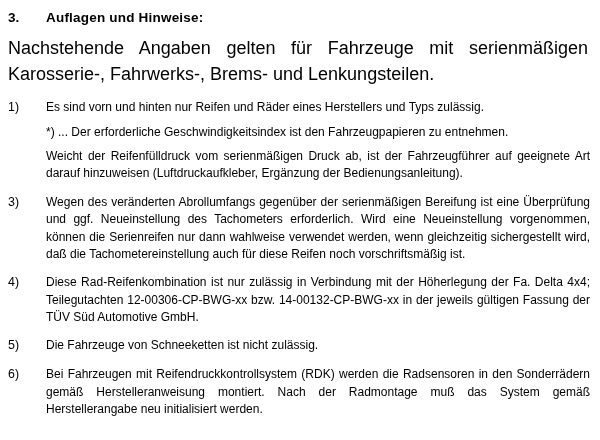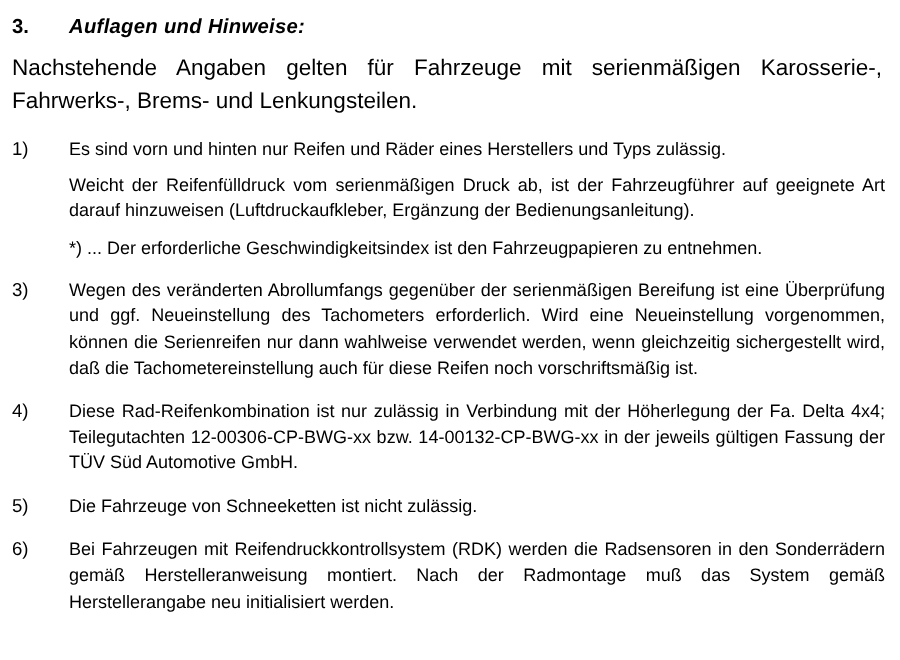--- a/index.html
+++ b/index.html
@@ -27,24 +27,23 @@
     font-weight: bold;
     font-size: 13.5px;
     margin: 4px 0 10px 0;
   }
   .heading .num {
     width: 38px;
     flex: 0 0 38px;
   }
   .heading .txt {
     letter-spacing: 0.2px;
-    font-style: italic;
   }
   .intro {
-    font-size: 15px;
+    font-size: 18px;
     line-height: 1.45;
     text-align: justify;
     margin: 0 0 12px 0;
     padding-right: 2px;
   }
   .item {
     display: flex;
     align-items: flex-start;
     margin-bottom: 11px;
   }
@@ -76,22 +75,22 @@
     <span class="num">3.</span>
     <span class="txt">Auflagen und Hinweise:</span>
   </div>
 
   <p class="intro">Nachstehende Angaben gelten für Fahrzeuge mit serienmäßigen Karosserie-, Fahrwerks-, Brems- und Lenkungsteilen.</p>
 
   <div class="item">
     <div class="marker">1)</div>
     <div class="body">
       <p class="para">Es sind vorn und hinten nur Reifen und Räder eines Herstellers und Typs zulässig.</p>
+      <p class="para">*) ... Der erforderliche Geschwindigkeitsindex ist den Fahrzeugpapieren zu entnehmen.</p>
       <p class="para">Weicht der Reifenfülldruck vom serienmäßigen Druck ab, ist der Fahrzeugführer auf geeignete Art darauf hinzuweisen (Luftdruckaufkleber, Ergänzung der Bedienungsanleitung).</p>
-      <p class="para">*) ... Der erforderliche Geschwindigkeitsindex ist den Fahrzeugpapieren zu entnehmen.</p>
     </div>
   </div>
 
   <div class="item">
     <div class="marker">3)</div>
     <div class="body">
       <p class="para">Wegen des veränderten Abrollumfangs gegenüber der serienmäßigen Bereifung ist eine Überprüfung und ggf. Neueinstellung des Tachometers erforderlich. Wird eine Neueinstellung vorgenommen, können die Serienreifen nur dann wahlweise verwendet werden, wenn gleichzeitig sichergestellt wird, daß die Tachometereinstellung auch für diese Reifen noch vorschriftsmäßig ist.</p>
     </div>
   </div>
 

